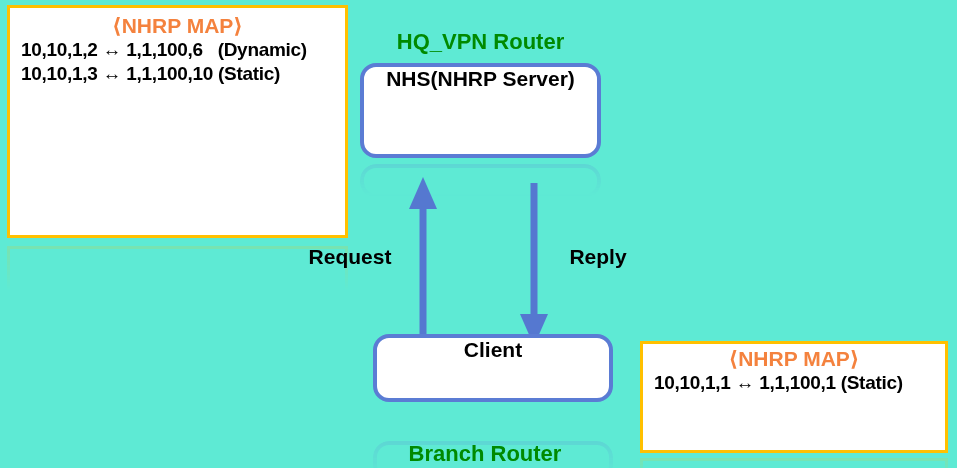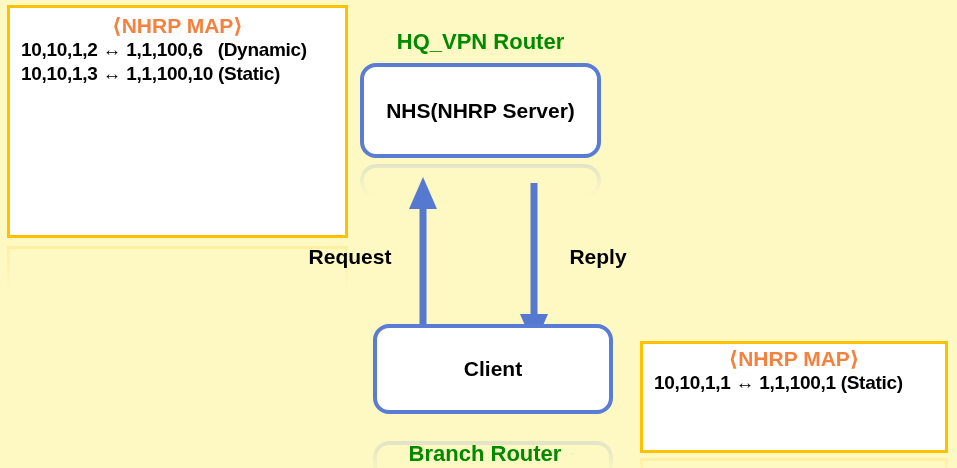--- a/index.html
+++ b/index.html
@@ -5,42 +5,42 @@
   :root{
     --box-yellow:#FFC000;
     --box-blue:#5B7CD4;
     --arrow-blue:#5578D0;
     --title-orange:#F4823E;
     --label-green:#008A00;
     --text-black:#000000;
   }
   html,body{margin:0;padding:0;background:#fff;}
   .canvas{
-    position:relative;width:957px;height:468px;overflow:hidden;background:#fef9c3;
+    position:relative;width:957px;height:468px;overflow:hidden;background:#5eead4;
     font-family:"Liberation Sans","DejaVu Sans",sans-serif;font-weight:bold;color:var(--text-black);
   }
   
   .map-box{position:absolute;border:3px solid var(--box-yellow);background:#fff;box-sizing:border-box;}
   .map-box.box1{left:7px;top:5px;width:341px;height:233px;}
   .map-box.box2{left:640px;top:341px;width:308px;height:112px;}
   .map-title{text-align:center;font-size:21px;color:var(--title-orange);padding-top:6px;line-height:24px;}
   .box2 .map-title{padding-top:3px;}
   .map-entry{font-size:19px;line-height:24px;padding-left:11px;white-space:pre;letter-spacing:-0.3px;}
   
   .router-label{position:absolute;font-size:22px;color:var(--label-green);text-align:center;}
   .router-label.hq{left:360px;top:29px;width:241px;}
   .router-label.branch{left:365px;top:441px;width:240px;}
   
   .node-box{
     position:absolute;border:4px solid var(--box-blue);border-radius:16px;background:#fff;
-    box-sizing:border-box;display:flex;align-items:center;justify-content:center;
+    box-sizing:border-box;display:flex;justify-content:center;
     font-size:21px;color:var(--text-black);
   }
   .node-box.nhs{left:360px;top:63px;width:241px;height:95px;}
-  .node-box.client{left:373px;top:324px;width:240px;height:90px;}
+  .node-box.client{left:373px;top:334px;width:240px;height:68px;}
   
   .arrow-label{position:absolute;font-size:21px;color:var(--text-black);text-align:center;}
   .arrow-label.request{left:300px;top:245px;width:100px;}
   .arrow-label.reply{left:560px;top:245px;width:76px;}
   
   .arrow-layer{position:absolute;left:0;top:0;pointer-events:none;}
   .arrow-shaft{stroke:var(--arrow-blue);stroke-width:7;fill:none;}
   .arrow-head{fill:var(--arrow-blue);stroke:none;}
   
   .reflection{

